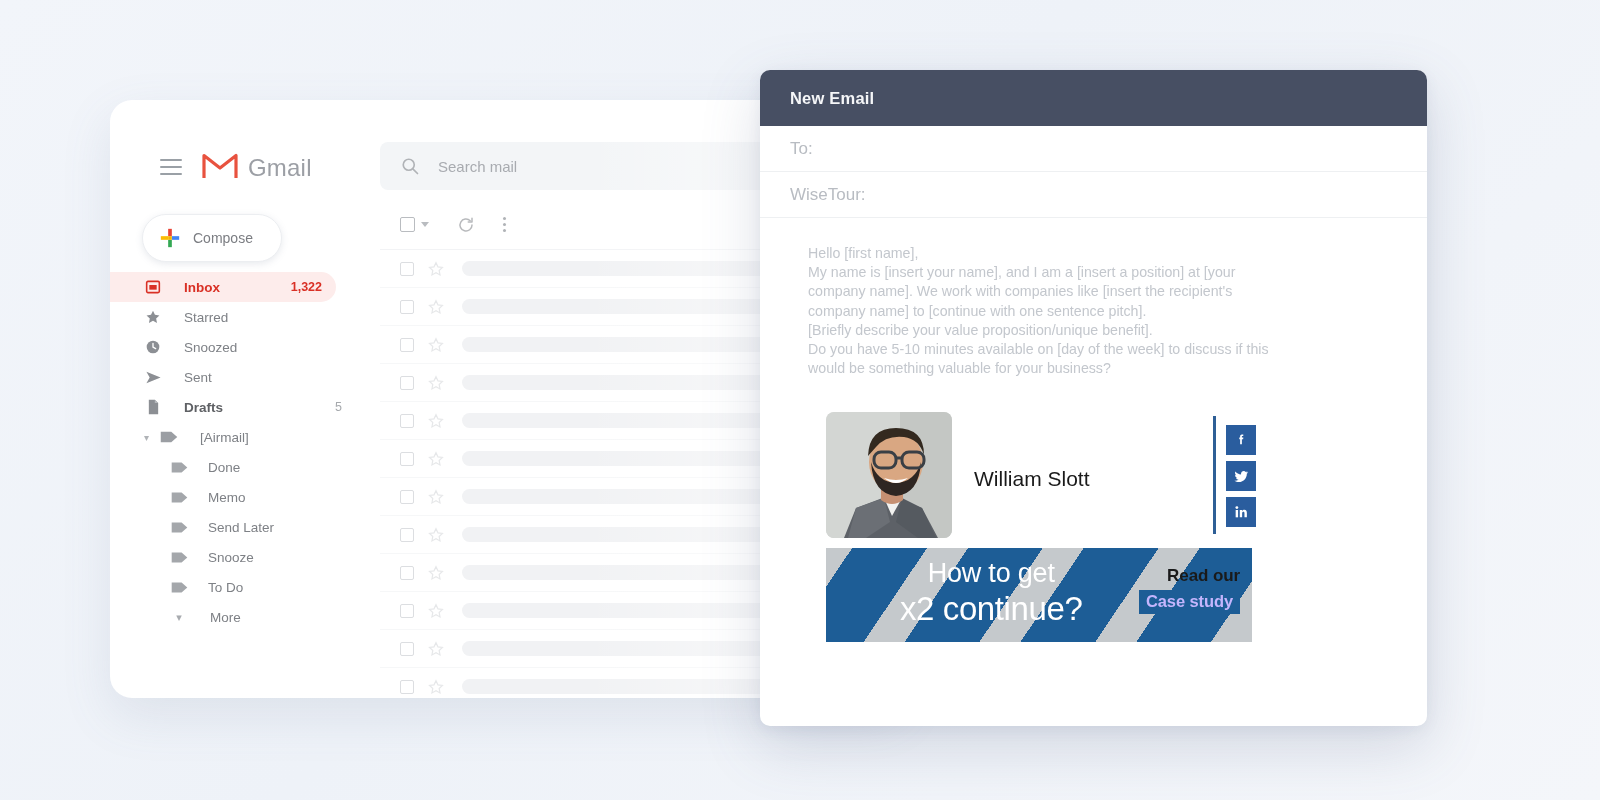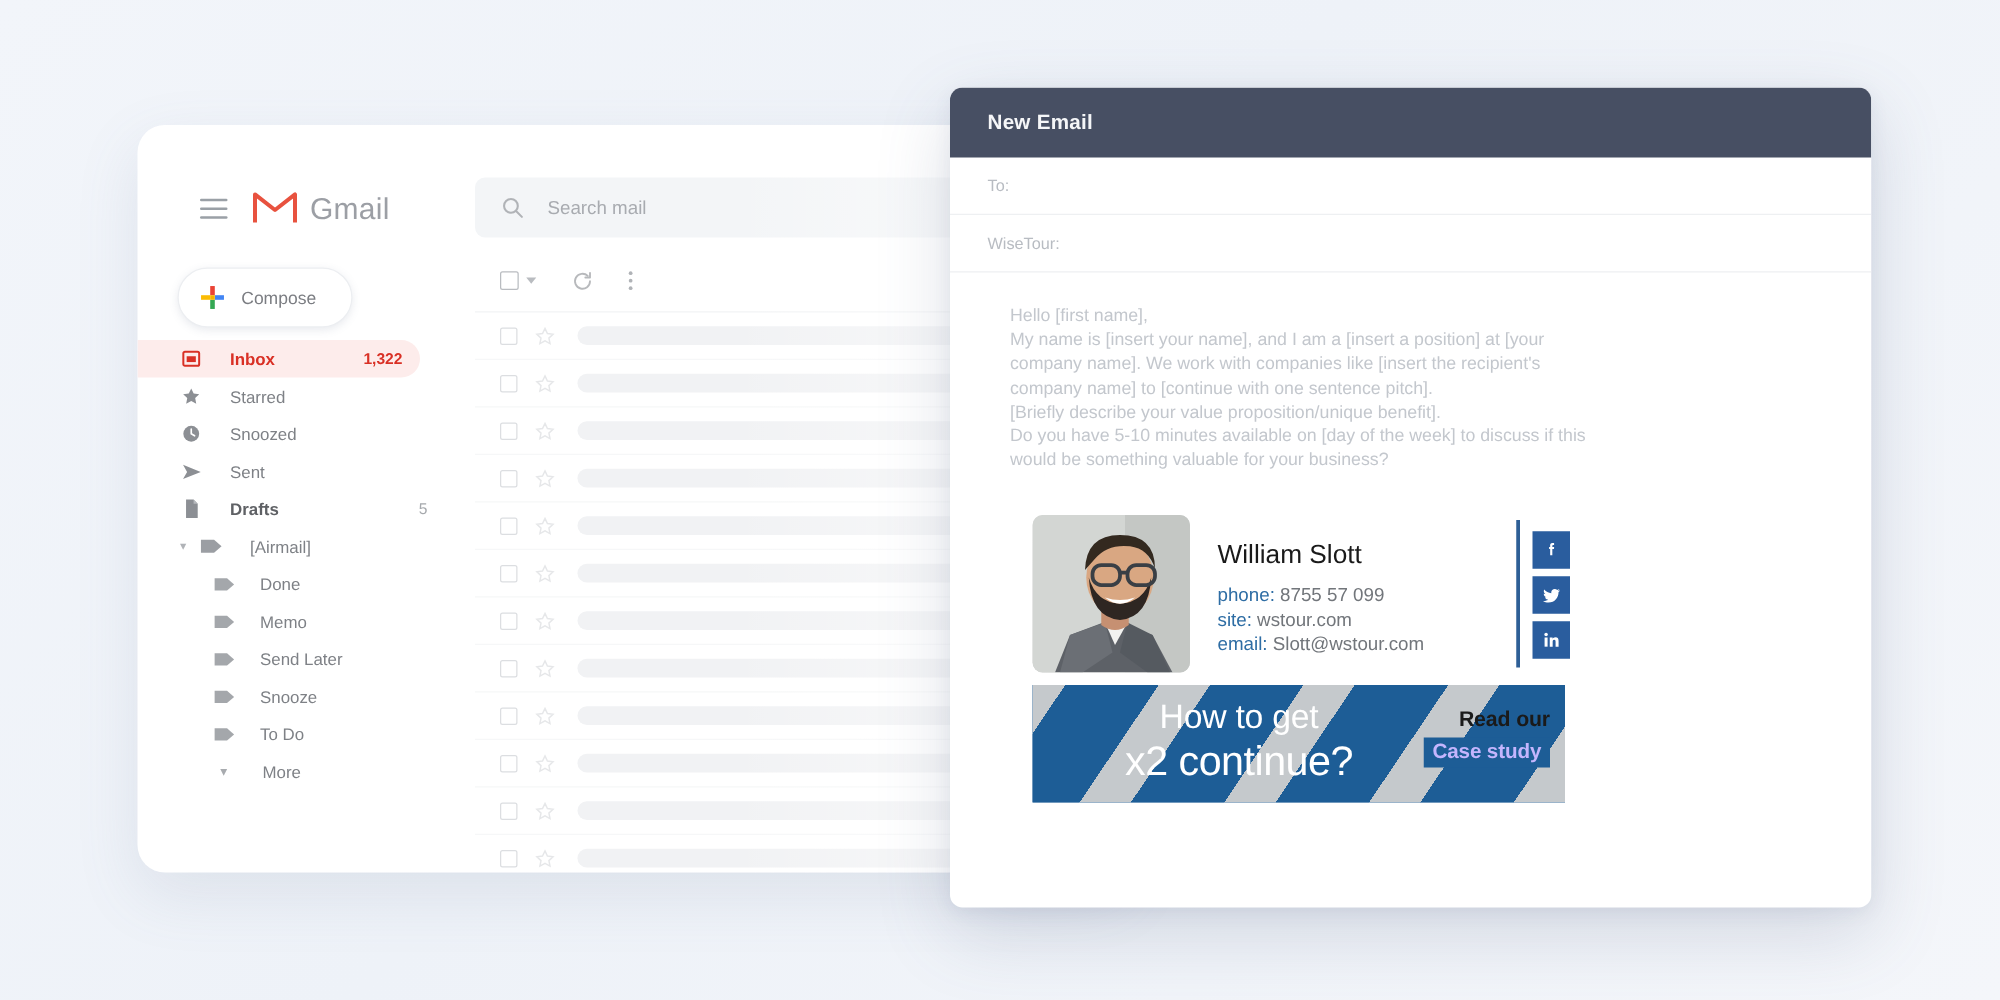--- a/index.html
+++ b/index.html
@@ -117,34 +117,34 @@
     border-bottom: 1px solid #f6f7f8;
   }
   .mail-row .m-check { margin-left: 20px; width: 14px; height: 14px; border: 1.5px solid #dcdee1; border-radius: 2px; flex: none; }
   .mail-row .m-star { margin-left: 14px; width: 16px; height: 16px; opacity: .45; flex: none; }
   .mail-row .m-bar { margin-left: 18px; height: 15px; flex: 1; margin-right: 16px; background: #f1f2f4; border-radius: 8px; }
 
   
   #compose-panel {
     position: absolute;
     left: 760px; top: 70px;
-    width: 737px; height: 656px;
+    width: 667px; height: 656px;
     background: #ffffff;
     border-radius: 10px;
     box-shadow: 0 20px 60px rgba(80,95,130,0.20), 0 4px 14px rgba(80,95,130,0.08);
     overflow: hidden;
   }
   #compose-header {
     height: 56px; background: #474f63;
     display: flex; align-items: center;
   }
   #compose-title { margin-left: 30px; color: #f5f6f8; font-size: 16.5px; font-weight: 700; letter-spacing: .2px; }
 
   .field-row { height: 46px; display: flex; align-items: center; border-bottom: 1px solid #eef0f2; }
-  .field-row .field-text { margin-left: 30px; font-size: 13px; color: #b8bcc2; }
+  .field-row .field-text { margin-left: 30px; font-size: 17px; color: #b8bcc2; }
   #field-subject { height: 46px; }
 
   #compose-body { padding: 26px 30px 0 48px; }
   .body-line { font-size: 14.2px; line-height: 19.2px; color: #c3c7cd; white-space: pre-wrap; }
   #body-greeting { }
 
   
   #signature { margin: 34px 0 0 18px; width: 430px; }
   #sig-top { display: flex; align-items: center; }
   #sig-photo {
@@ -517,34 +517,20 @@
                   <line x1="70" y1="46" x2="76" y2="46"></line>
                 </g>
 
                 <path d="M58 66 q12 10 24 0 q-12 4 -24 0Z" fill="#ffffff"></path>
               </g>
             </svg>
           </div>
 
           <div id="sig-info">
             <div id="sig-name">William Slott</div>
-            <div id="sig-contacts">
-              <div class="sig-contact">
-                <span class="sig-key">phone:</span>
-                <span class="sig-val">8755 57 099</span>
-              </div>
-              <div class="sig-contact">
-                <span class="sig-key">site:</span>
-                <span class="sig-val">wstour.com</span>
-              </div>
-              <div class="sig-contact">
-                <span class="sig-key">email:</span>
-                <span class="sig-val">Slott@wstour.com</span>
-              </div>
-            </div>
           </div>
 
           <div id="sig-divider"></div>
 
           <div id="sig-social">
             <span class="social-btn">
               <svg width="16" height="16" viewBox="0 0 24 24">
                   <path d="M15.5 8.3h-2.2V6.9c0-.6.4-.8.7-.8h1.4V3.6h-2c-2.2 0-2.7 1.6-2.7 2.7v2h-1.3v2.6h1.3v7.5h2.6v-7.5h1.9z"></path>
                 </svg>
             </span>

